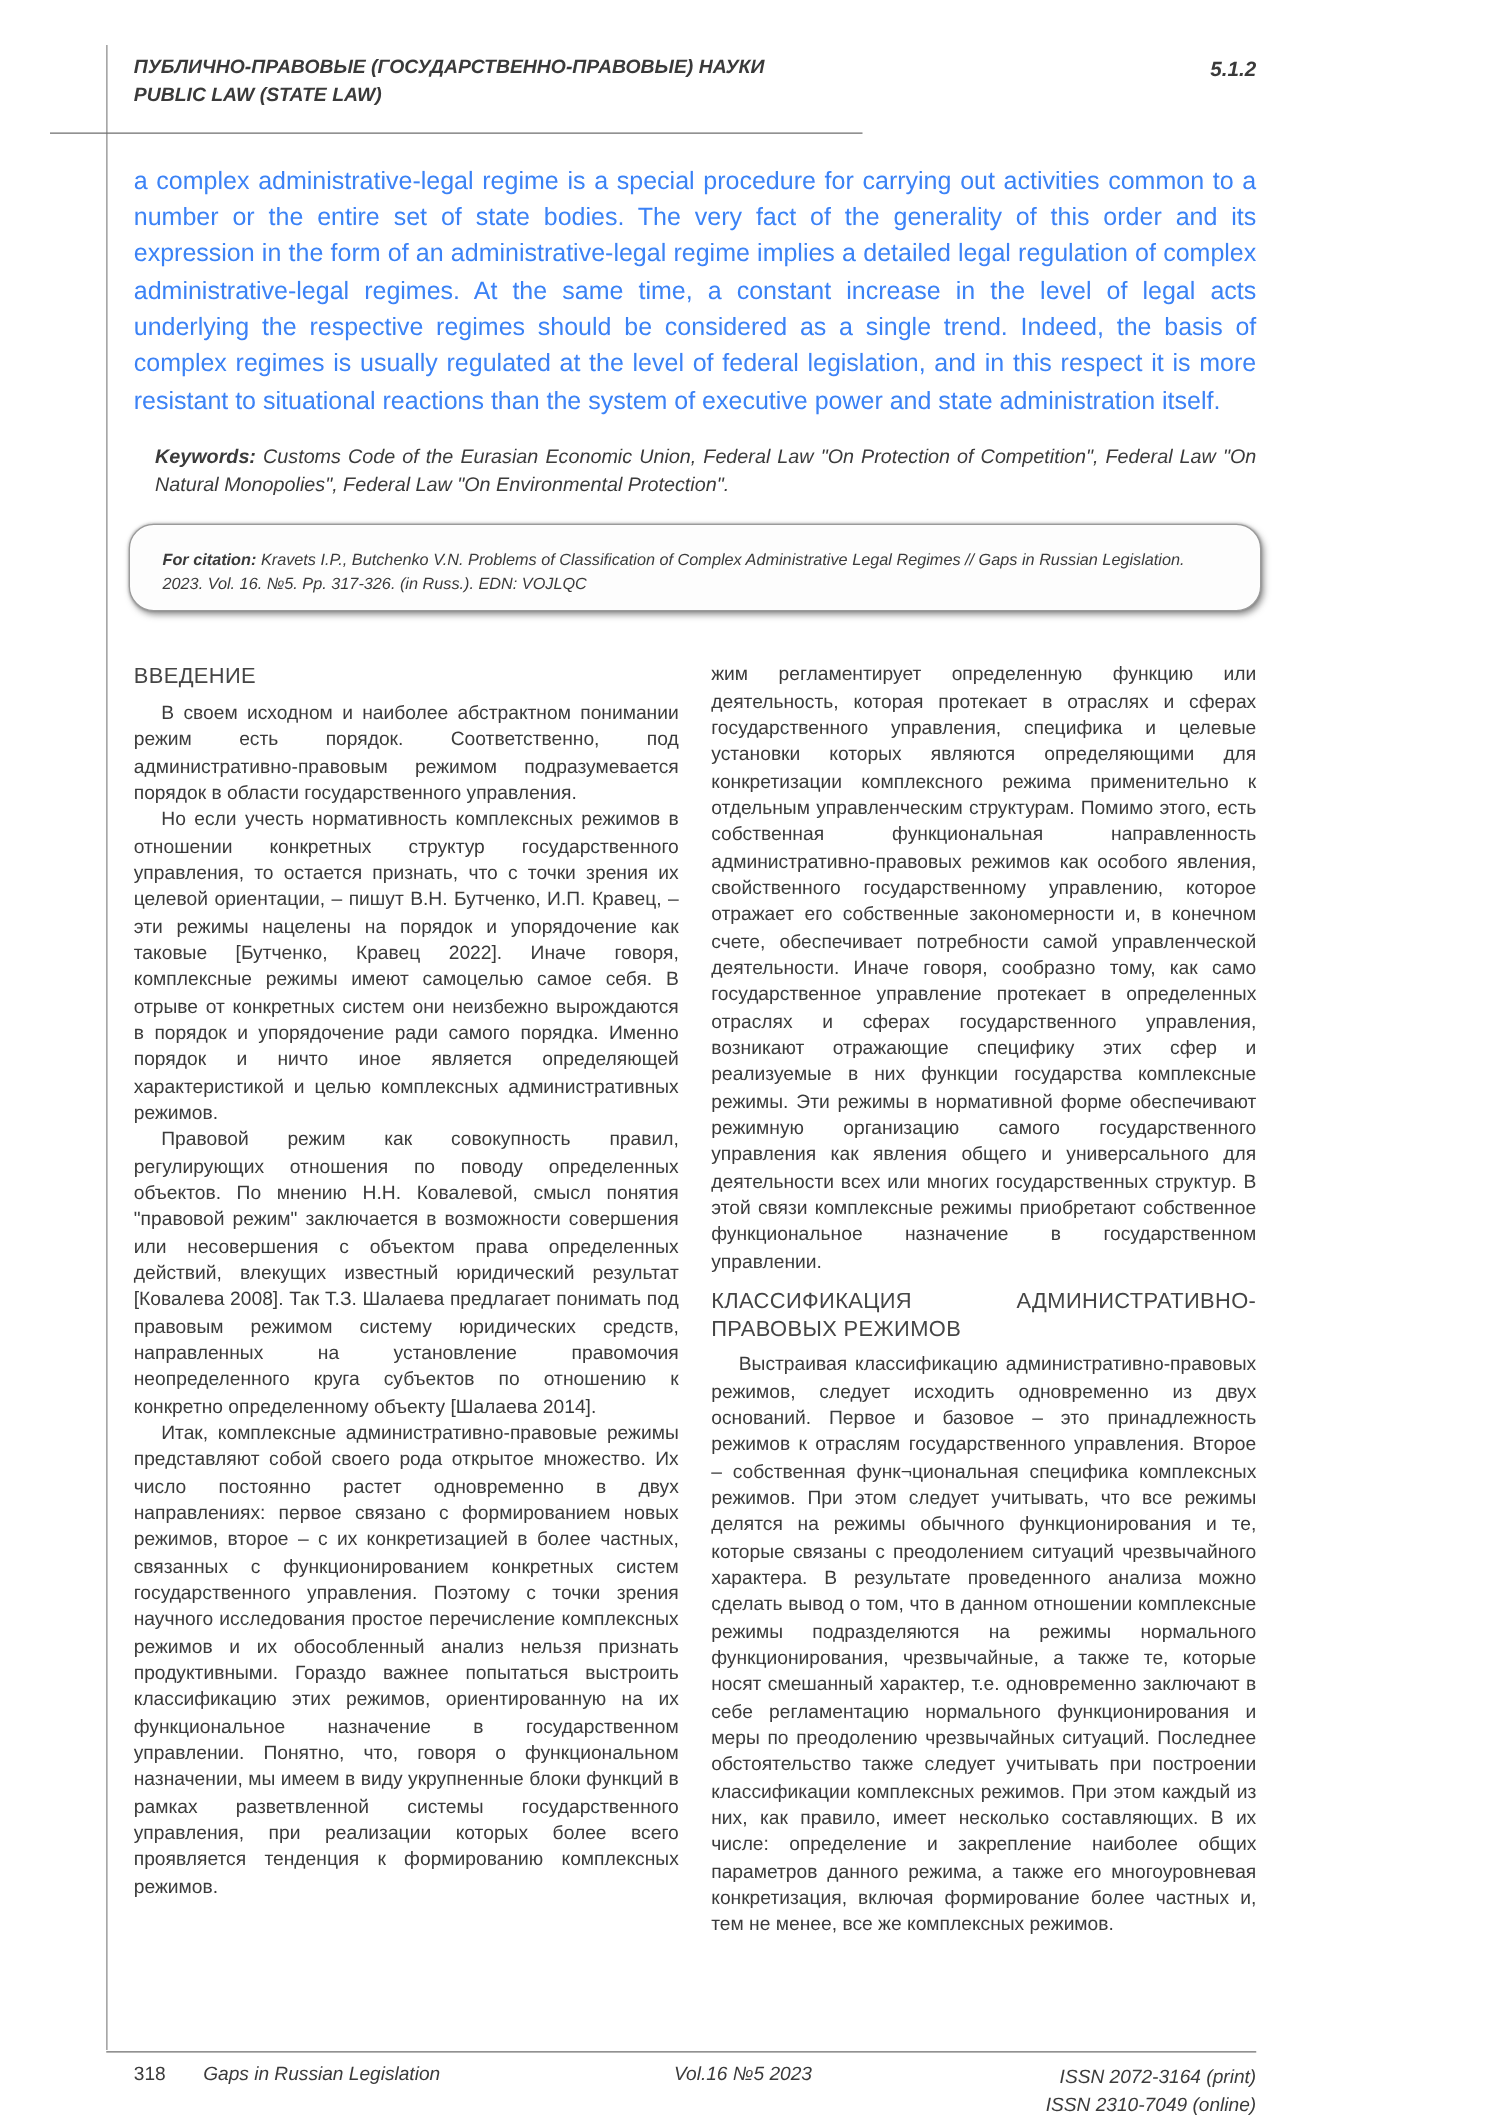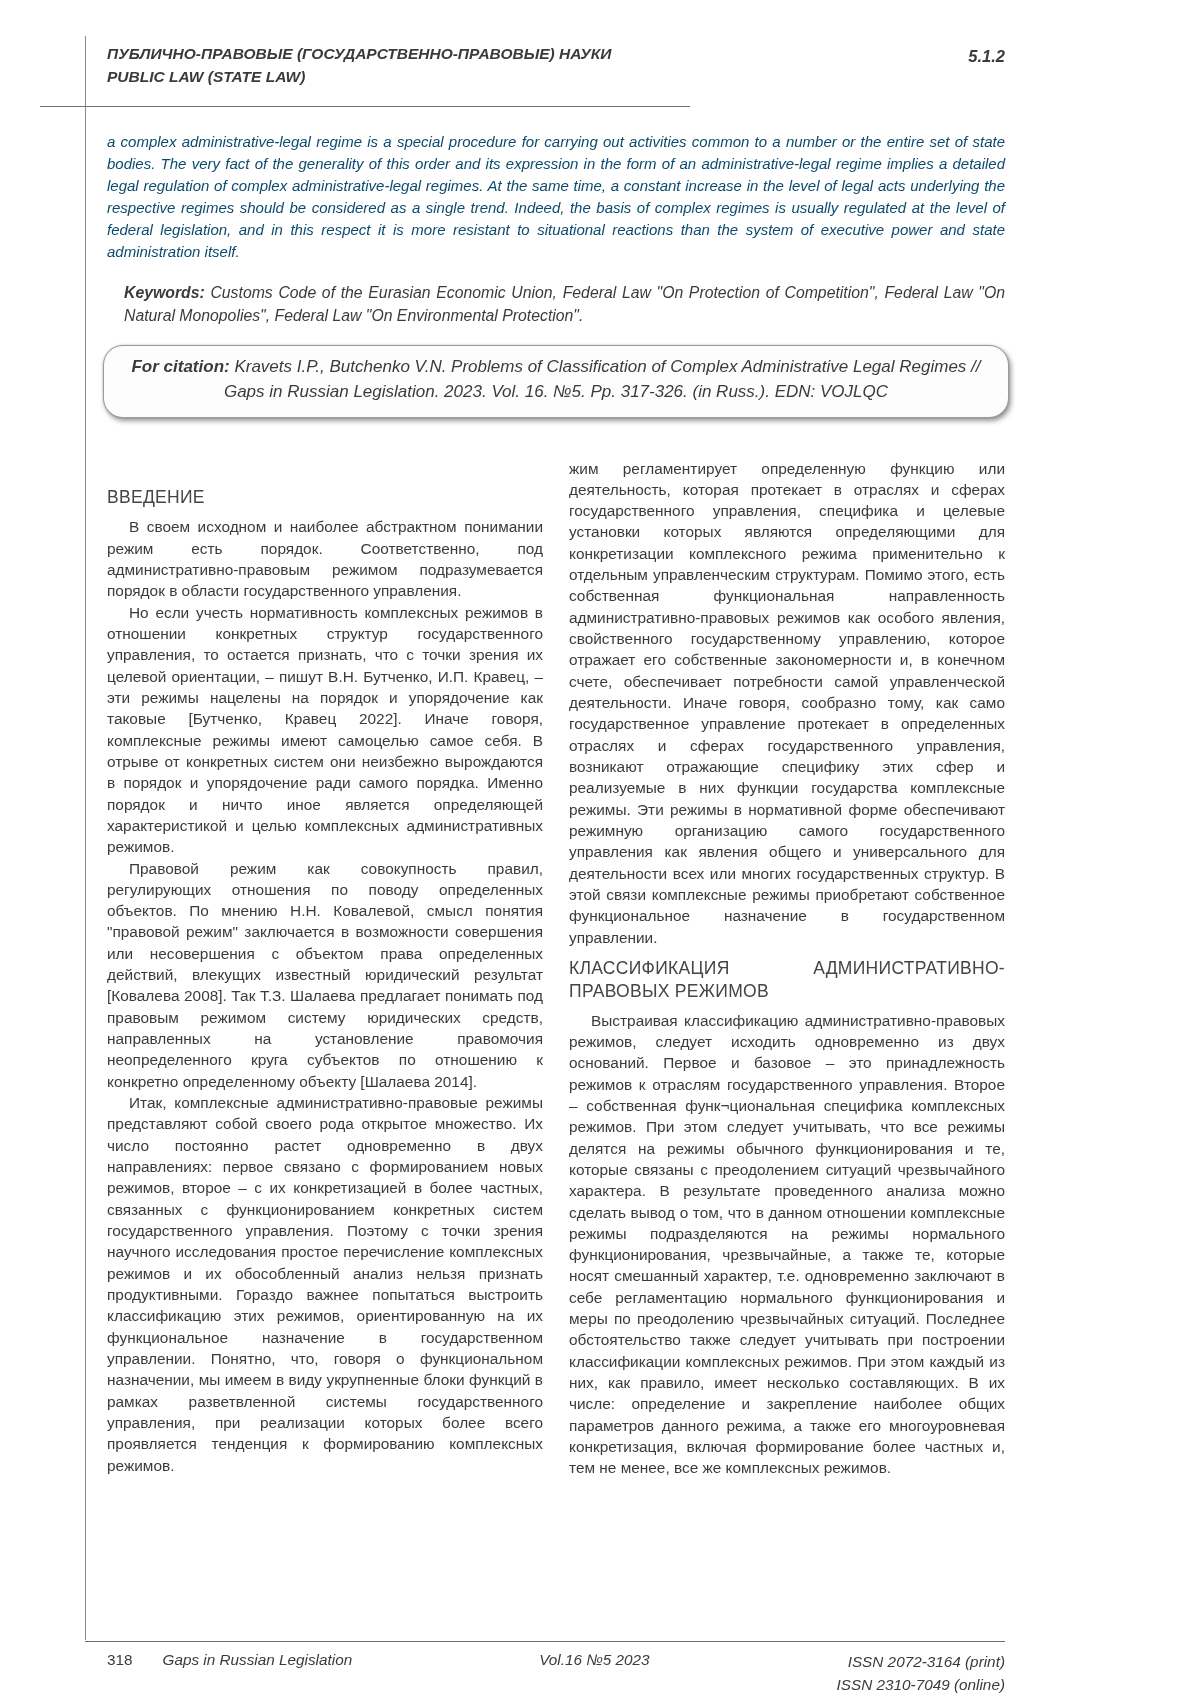--- a/index.html
+++ b/index.html
@@ -41,48 +41,46 @@
     align-items: flex-start;
     font-style: italic;
     font-weight: bold;
     font-size: 15.5px;
     line-height: 1.5;
     color: #3a3a3a;
   }
   .section-code { font-size: 16.5px; padding-top: 2px; white-space: nowrap; font-style: italic; }
   .abstract {
     margin-top: 42px;
-    font-style: italic;
-    font-size: 15px;
+    font-size: 20px;
     line-height: 1.47;
     text-align: justify;
-    color: #0c4a6e;
+    color: #3b82f6;
   }
   .keywords {
     margin-top: 18px;
     font-style: italic;
     font-size: 15.8px;
     line-height: 1.47;
     text-align: justify;
     margin-left: 17px;
   }
   .kw-label, .cite-label { font-weight: bold; }
   .citation-box {
     margin-top: 18px;
     margin-left: -4px;
     margin-right: -4px;
     border: 1px solid #9a9a9a;
     border-radius: 20px;
     box-shadow: 2px 3px 5px rgba(70,70,70,0.55), 0 0 2px rgba(120,120,120,0.4);
-    padding: 9px 26px 12px 26px;
+    padding: 19px 26px 12px 26px;
     font-style: italic;
-    font-size: 17px;
+    font-size: 13px;
     line-height: 1.45;
     background: #fdfdfd;
-    text-align: center;
   }
   .columns {
     display: flex;
     gap: 26px;
     margin-top: 40px;
   }
   .col {
     flex: 1;
     min-width: 0;
     font-size: 15.4px;
@@ -92,21 +90,21 @@
   }
   .col p { text-indent: 22px; margin: 0; }
   .col p.no-indent { text-indent: 0; }
   .col-heading {
     font-weight: 400;
     font-size: 17.5px;
     letter-spacing: 0.3px;
     color: #454545;
     line-height: 1.3;
   }
-  .left-heading { margin-bottom: 8px; margin-top: 28px; }
+  .left-heading { margin-bottom: 8px; }
   .right-heading { margin: 9px 0 7px 0; }
   .footer-rule {
     position: absolute;
     left: 85px;
     top: 1641px;
     width: 920px;
     height: 1px;
     background: #6e6e6e;
   }
   .footer {

